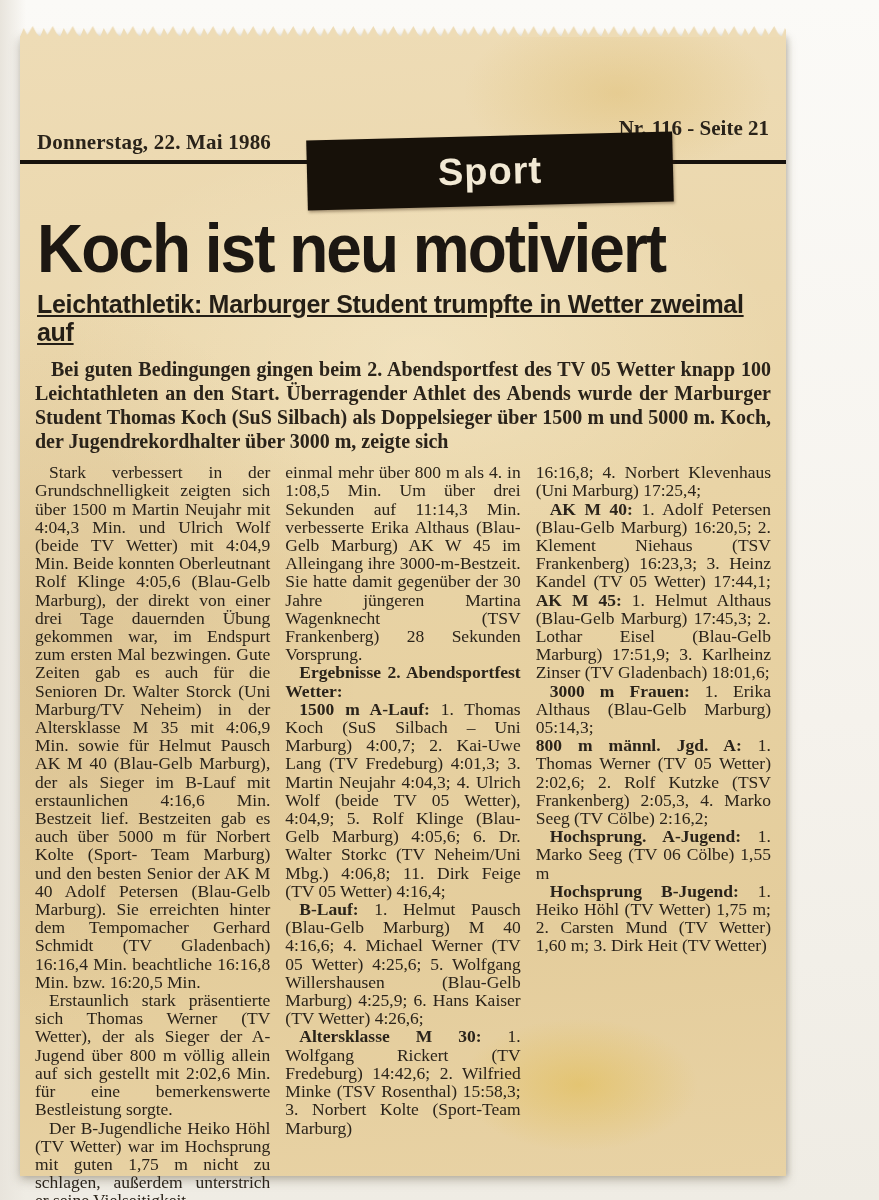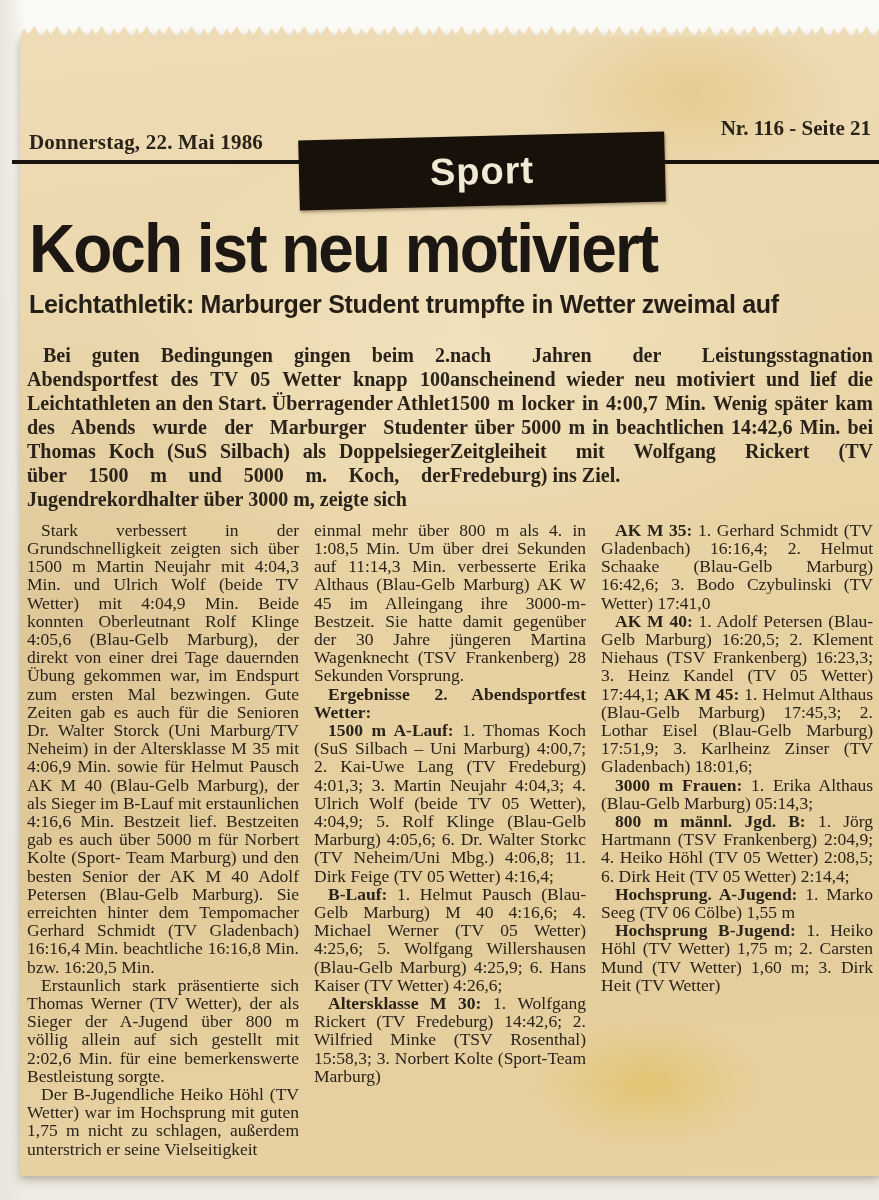--- a/index.html
+++ b/index.html
@@ -5,29 +5,29 @@
   * { margin:0; padding:0; box-sizing:border-box; }
   html,body { width:879px; height:1200px; }
   body {
     font-family:"Liberation Serif", serif;
     background:
       linear-gradient(90deg, #e8e4dc 0px, rgba(232,228,220,0) 26px),
       linear-gradient(180deg, #fbfaf7 0%, #f5f2ec 60%, #efece4 100%);
     position:relative; overflow:hidden;
   }
   .clipping {
-    position:absolute; left:20px; top:36px; width:860px; height:1140px;
+    position:absolute; left:20px; top:36px; width:766px; height:1140px;
     background:
       radial-gradient(220px 120px at 78% 5%, rgba(213,170,70,.30), transparent 70%),
       radial-gradient(170px 95px at 73% 92%, rgba(224,182,58,.45), transparent 70%),
       radial-gradient(420px 520px at 6% 55%, rgba(140,100,50,.12), transparent 70%),
       radial-gradient(520px 320px at 52% 28%, rgba(255,250,230,.30), transparent 70%),
       linear-gradient(175deg, #eedcb6 0%, #e9d4a6 42%, #e4cd9c 78%, #e8d2a4 100%);
     box-shadow: 0 4px 10px rgba(90,78,55,.35), 2px 0 5px rgba(90,78,55,.18);
-    padding:0 7px;
+    padding:0 15px;
     color:#2a231a;
   }
   .torn-top { position:absolute; left:0; top:-11px; width:100%; height:12px; display:block; }
   .header { position:relative; height:176px; }
   .header-rule { position:absolute; left:-15px; right:-15px; top:124px; height:4px; background:#17120d; }
   .date {
     position:absolute; left:2px; top:94px;
     font:bold 21px "Liberation Serif", serif; letter-spacing:.2px;
   }
   .issue {
@@ -44,21 +44,21 @@
     color:#f2e9d4; font:bold 38px "Liberation Sans", sans-serif; letter-spacing:1px;
   }
   h1.headline {
     font:bold 64px/1.05 "Liberation Sans", sans-serif;
     letter-spacing:-2px; color:#1c1712; margin:2px 0 10px 2px;
     transform:scaleY(1.06); transform-origin:top left;
     white-space:nowrap;
   }
   h2.subheadline {
     font:bold 25px/1.1 "Liberation Sans", sans-serif;
-    color:#241e16; margin:8px 0 24px 2px; letter-spacing:-0.3px;
+    color:#241e16; margin:8px 0 11px 2px; letter-spacing:-0.3px;text-decoration:underline;
   }
   .intro { display:flex; margin:4px 0 10px 0; }
   .intro p {
     flex:1; font:bold 20px/24px "Liberation Serif", serif;
     text-align:justify; hyphens:auto; -webkit-hyphens:auto;
   }
   .intro p.ind { text-indent:16px; }
   .bodycols { display:flex; gap:15px; }
   .bodycol { flex:1; min-width:0; }
   .bodycol p, .bodycol .tailline {
@@ -89,38 +89,37 @@
     <div class="sport-box">
       <span>Sport</span>
     </div>
   </div>
 
   <h1 class="headline">Koch ist neu motiviert</h1>
   <h2 class="subheadline">Leichtathletik: Marburger Student trumpfte in Wetter zweimal auf</h2>
 
   <div class="intro">
     <p class="ind">Bei guten Bedingungen gingen beim 2. Abendsportfest des TV 05 Wetter knapp 100 Leichtathleten an den Start. Überragender Athlet des Abends wurde der Marburger Student Thomas Koch (SuS Silbach) als Doppelsieger über 1500 m und 5000 m. Koch, der Jugendrekordhalter über 3000 m, zeigte sich</p>
-    <p>nach Jahren der Leistungsstagnation anscheinend wieder neu motiviert und lief die 1500 m locker in 4:00,7 Min. Wenig später kam er über 5000 m in beachtlichen 14:42,6 Min. bei Zeitgleiheit mit Wolfgang Rickert (TV Fredeburg) ins Ziel.</p>
   </div>
 
   <div class="bodycols">
     <div class="bodycol">
         <p class="ind"><span>Stark verbessert in der Grundschnelligkeit zeigten sich über 1500 m Martin Neujahr mit 4:04,3 Min. und Ulrich Wolf (beide TV Wetter) mit 4:04,9 Min. Beide konnten Oberleutnant Rolf Klinge 4:05,6 (Blau-Gelb Marburg), der direkt von einer drei Tage dauernden Übung gekommen war, im Endspurt zum ersten Mal bezwingen. Gute Zeiten gab es auch für die Senioren Dr. Walter Storck (Uni Marburg/TV Neheim) in der Altersklasse M 35 mit 4:06,9 Min. sowie für Helmut Pausch AK M 40 (Blau-Gelb Marburg), der als Sieger im B-Lauf mit erstaunlichen 4:16,6 Min. Bestzeit lief. Bestzeiten gab es auch über 5000 m für Norbert Kolte (Sport- Team Marburg) und den besten Senior der AK M 40 Adolf Petersen (Blau-Gelb Marburg). Sie erreichten hinter dem Tempomacher Gerhard Schmidt (TV Gladenbach) 16:16,4 Min. beachtliche 16:16,8 Min. bzw. 16:20,5 Min.</span></p>
         <p class="ind"><span>Erstaunlich stark präsentierte sich Thomas Werner (TV Wetter), der als Sieger der A-Jugend über 800 m völlig allein auf sich gestellt mit 2:02,6 Min. für eine bemerkenswerte Bestleistung sorgte.</span></p>
         <p class="ind"><span>Der B-Jugendliche Heiko Höhl (TV Wetter) war im Hochsprung mit guten 1,75 m nicht zu schlagen, außerdem unterstrich er seine Vielseitigkeit</span></p>
       </div>
     <div class="bodycol">
         <p class=""><span>einmal mehr über 800 m als 4. in 1:08,5 Min. Um über drei Sekunden auf 11:14,3 Min. verbesserte Erika Althaus (Blau-Gelb Marburg) AK W 45 im Alleingang ihre 3000-m-Bestzeit. Sie hatte damit gegenüber der 30 Jahre jüngeren Martina Wagenknecht (TSV Frankenberg) 28 Sekunden Vorsprung.</span></p>
         <p class="ind"><span class="bold">Ergebnisse 2. Abendsportfest Wetter:</span></p>
         <p class="ind"><span class="bold">1500 m A-Lauf: </span><span>1. Thomas Koch (SuS Silbach – Uni Marburg) 4:00,7; 2. Kai-Uwe Lang (TV Fredeburg) 4:01,3; 3. Martin Neujahr 4:04,3; 4. Ulrich Wolf (beide TV 05 Wetter), 4:04,9; 5. Rolf Klinge (Blau-Gelb Marburg) 4:05,6; 6. Dr. Walter Storkc (TV Neheim/Uni Mbg.) 4:06,8; 11. Dirk Feige (TV 05 Wetter) 4:16,4;</span></p>
         <p class="ind"><span class="bold">B-Lauf: </span><span>1. Helmut Pausch (Blau-Gelb Marburg) M 40 4:16,6; 4. Michael Werner (TV 05 Wetter) 4:25,6; 5. Wolfgang Willershausen (Blau-Gelb Marburg) 4:25,9; 6. Hans Kaiser (TV Wetter) 4:26,6;</span></p>
         <p class="ind"><span class="bold">Altersklasse M 30: </span><span>1. Wolfgang Rickert (TV Fredeburg) 14:42,6; 2. Wilfried Minke (TSV Rosenthal) 15:58,3; 3. Norbert Kolte (Sport-Team Marburg)</span></p>
       </div>
     <div class="bodycol">
-        <p class="ind"><span class="bold">AK M 35: </span><span>1. Gerhard Schmidt (TV Gladenbach) 16:16,4; 2. Helmut Schaake (Blau-Gelb Marburg) 16:42,6; 3. Bodo Czybulinski (TV Wetter) 17:41,0</span></p>
+        <p class=""><span>16:16,8; 4. Norbert Klevenhaus (Uni Marburg) 17:25,4;</span></p>
         <p class="ind"><span class="bold">AK M 40: </span><span>1. Adolf Petersen (Blau-Gelb Marburg) 16:20,5; 2. Klement Niehaus (TSV Frankenberg) 16:23,3; 3. Heinz Kandel (TV 05 Wetter) 17:44,1; </span><span class="bold">AK M 45: </span><span>1. Helmut Althaus (Blau-Gelb Marburg) 17:45,3; 2. Lothar Eisel (Blau-Gelb Marburg) 17:51,9; 3. Karlheinz Zinser (TV Gladenbach) 18:01,6;</span></p>
         <p class="ind"><span class="bold">3000 m Frauen: </span><span>1. Erika Althaus (Blau-Gelb Marburg) 05:14,3;</span></p>
-        <p class="ind"><span class="bold">800 m männl. Jgd. B: </span><span>1. Jörg Hartmann (TSV Frankenberg) 2:04,9; 4. Heiko Höhl (TV 05 Wetter) 2:08,5; 6. Dirk Heit (TV 05 Wetter) 2:14,4;</span></p>
+        <p class=""><span class="bold">800 m männl. Jgd. A: </span><span>1. Thomas Werner (TV 05 Wetter) 2:02,6; 2. Rolf Kutzke (TSV Frankenberg) 2:05,3, 4. Marko Seeg (TV Cölbe) 2:16,2;</span></p>
         <p class="ind"><span class="bold">Hochsprung. A-Jugend: </span><span>1. Marko Seeg (TV 06 Cölbe) 1,55 m</span></p>
         <p class="ind"><span class="bold">Hochsprung B-Jugend: </span><span>1. Heiko Höhl (TV Wetter) 1,75 m; 2. Carsten Mund (TV Wetter) 1,60 m; 3. Dirk Heit (TV Wetter)</span></p>
       </div>
   </div>
 </div>
 
 </body></html>

